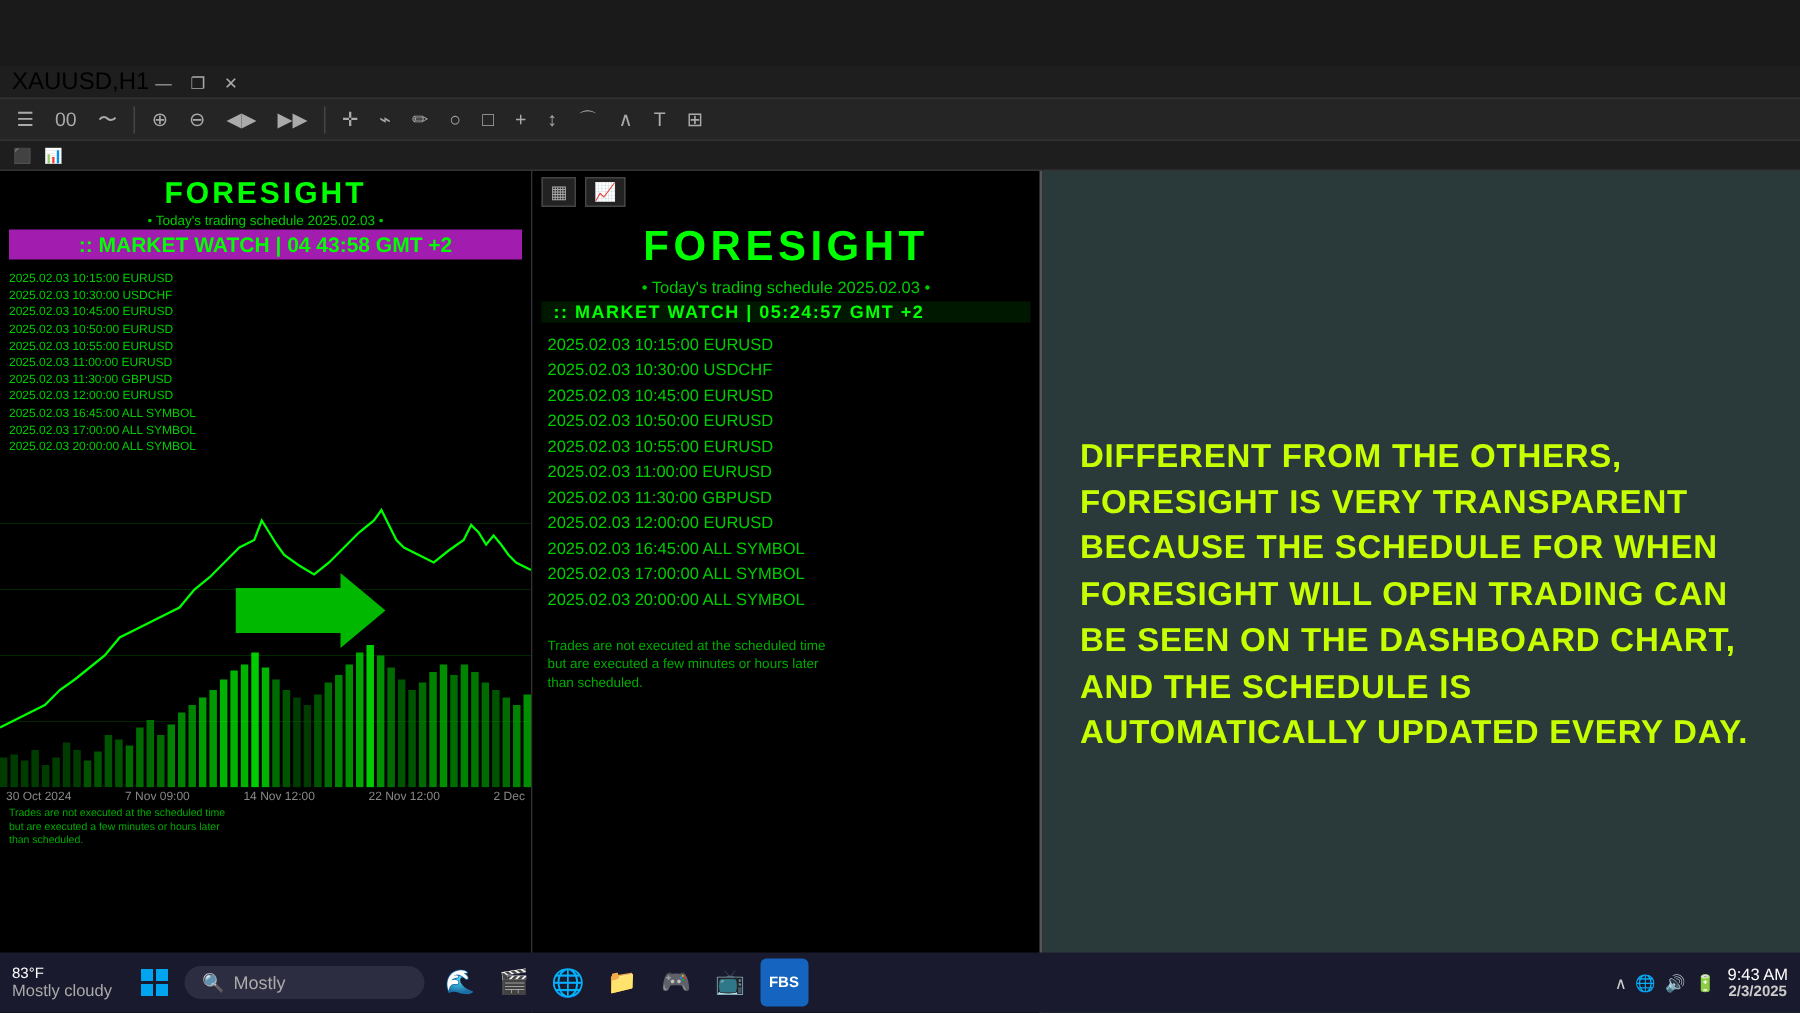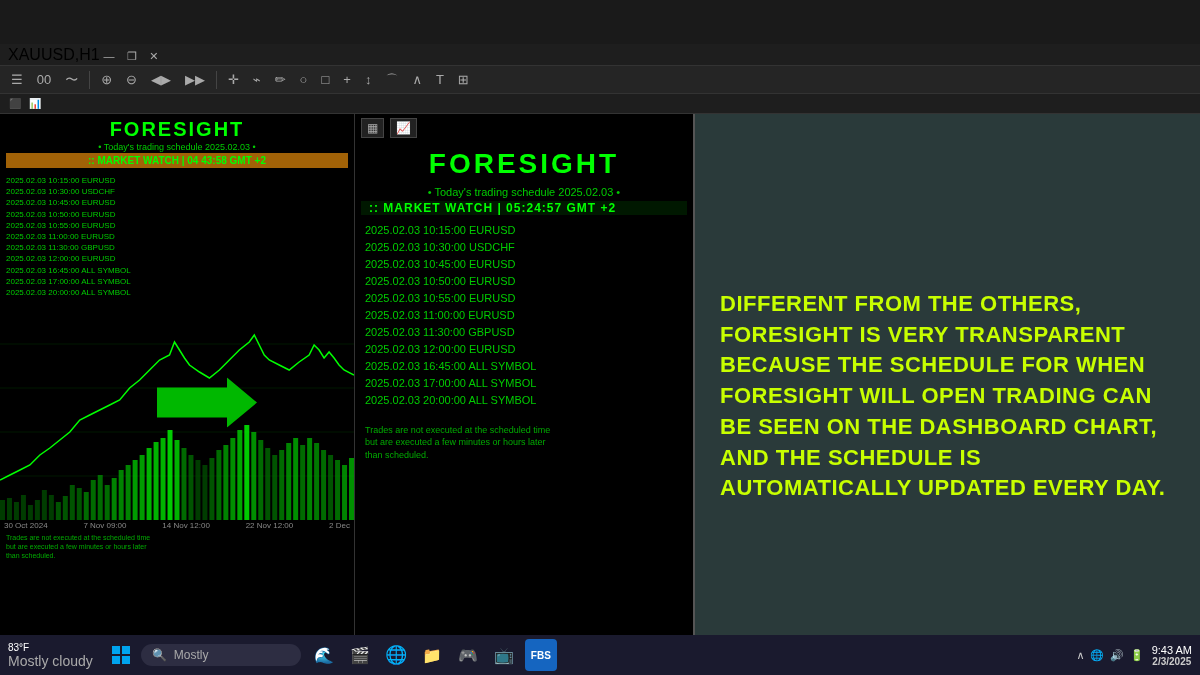--- a/index.html
+++ b/index.html
@@ -103,22 +103,22 @@
       font-family: Arial, sans-serif;
     }
     .trading-schedule-small {
       color: #00cc00;
       font-size: 9px;
       text-align: center;
       margin: 1px 0;
     }
     .market-watch-small {
       color: #00ff00;
-      font-size: 10px;
-      background: #a16207;
+      font-size: 14px;
+      background: #a21caf;
       padding: 2px 4px;
       margin: 1px 0;
       font-weight: bold;
     }
 
     #schedule-list-small {
       padding: 2px 6px;
     }
     .schedule-item-small {
       color: #00cc00;
@@ -258,21 +258,21 @@
       display: flex;
       flex-direction: column;
       margin-right: 8px;
     }
     .weather-temp {
       color: #fff;
       font-size: 10px;
     }
     .weather-desc {
       color: #aaa;
-      font-size: 14px;
+      font-size: 11px;
       text-align: right;
     }
 
     #start-button {
       width: 32px;
       height: 32px;
       display: flex;
       align-items: center;
       justify-content: center;
       cursor: pointer;

